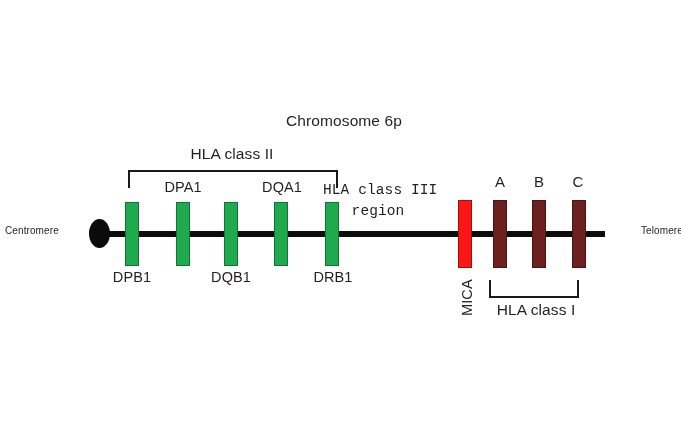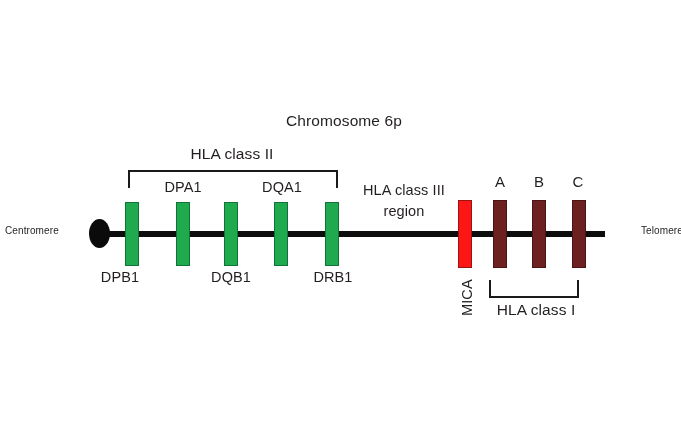--- a/index.html
+++ b/index.html
@@ -126,27 +126,27 @@
   <div class="lbl endlabel" style="left:5px; top:225px;">Centromere</div>
 
   <div class="lbl endlabel" style="left:613px; top:225px;margin-left:28px;">Telomere</div>
 
   <div class="bar green bar-over-axis" style="left:125px; top:202px; width:14px; height:64px;"></div>
   <div class="bar green bar-over-axis" style="left:176px; top:202px; width:14px; height:64px;"></div>
   <div class="bar green bar-over-axis" style="left:224px; top:202px; width:14px; height:64px;"></div>
   <div class="bar green bar-over-axis" style="left:274px; top:202px; width:14px; height:64px;"></div>
   <div class="bar green bar-over-axis" style="left:325px; top:202px; width:14px; height:64px;"></div>
 
-  <div class="lbl gene center" style="left:120px; top:269px;">DPB1</div>
+  <div class="lbl gene center" style="left:132px; top:269px;">DPB1</div>
   <div class="lbl gene center" style="left:183px; top:179px;">DPA1</div>
   <div class="lbl gene center" style="left:231px; top:269px;">DQB1</div>
   <div class="lbl gene center" style="left:282px; top:179px;">DQA1</div>
   <div class="lbl gene center" style="left:333px; top:269px;">DRB1</div>
 
-  <div class="lbl region center" style="left:404px; top:180px; width:110px;"><span>HLA class III</span><br><span>region</span></div>
+  <div class="lbl region center" style="left:378px; top:180px; width:110px;font-family:Liberation Mono, monospace;"><span>HLA class III</span><br><span>region</span></div>
 
   <div class="bar red bar-over-axis" style="left:458px; top:200px; width:14px; height:68px;"></div>
   <div class="lbl vertical" style="left:459px; top:316px;">MICA</div>
 
   <div class="bar maroon bar-over-axis" style="left:493px; top:200px; width:14px; height:68px;"></div>
   <div class="bar maroon bar-over-axis" style="left:532px; top:200px; width:14px; height:68px;"></div>
   <div class="bar maroon bar-over-axis" style="left:572px; top:200px; width:14px; height:68px;"></div>
 
   <div class="lbl abc center" style="left:500px; top:173px;">A</div>
   <div class="lbl abc center" style="left:539px; top:173px;">B</div>

